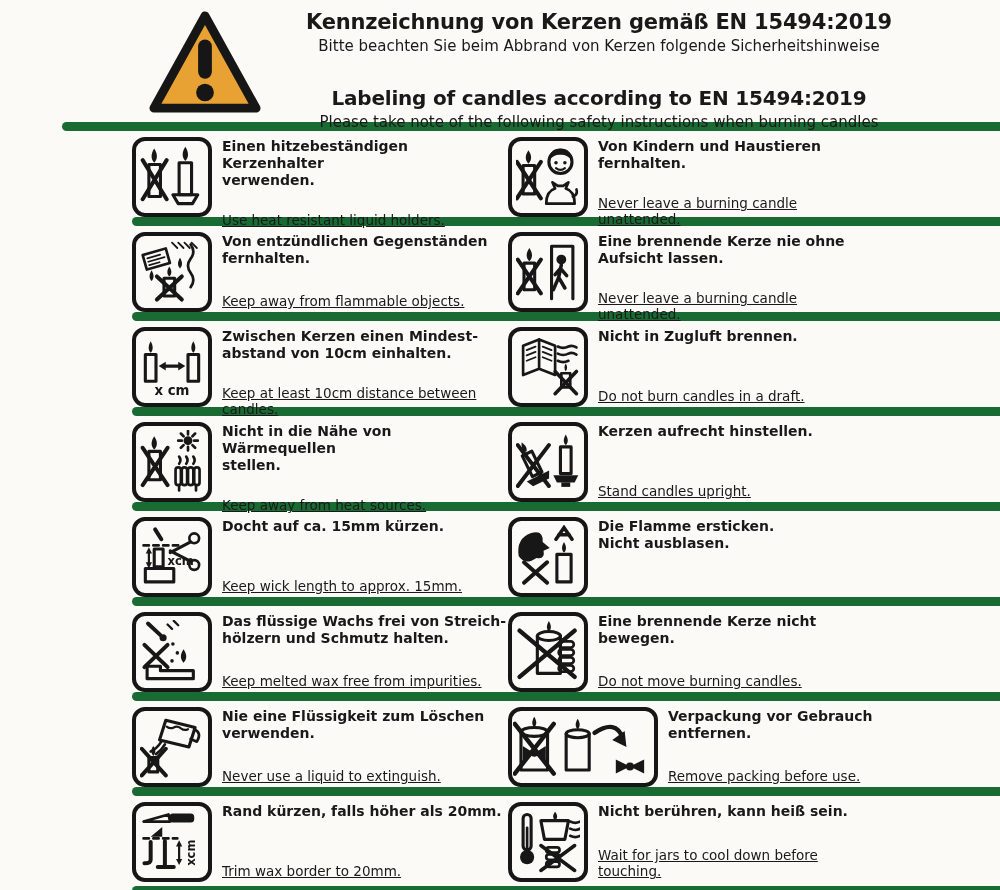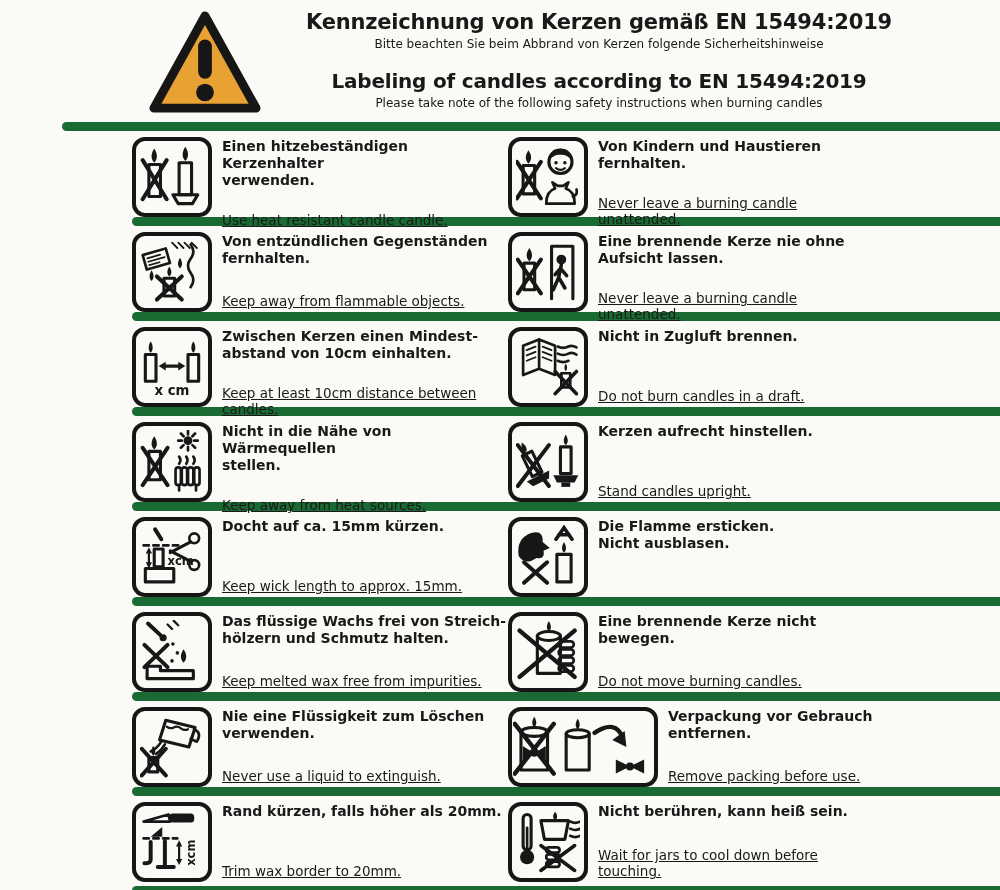--- a/index.html
+++ b/index.html
@@ -4,22 +4,22 @@
 <style>
   * { box-sizing:border-box; margin:0; padding:0; }
   html,body { width:1000px; }
   body { font-family:"DejaVu Sans", sans-serif; color:#191919; background:#fff; }
   .page { width:1000px; height:890px; overflow:hidden; background:#fbfaf6; }
 
   .header { display:flex; align-items:flex-start; padding-top:8px; height:122px; }
   .tri { margin-left:146px; flex:0 0 auto; }
   .titles { flex:1; text-align:center; padding-right:66px; padding-top:2px; }
   .title { font-size:21px; font-weight:bold; letter-spacing:-0.2px; }
-  .subtitle { font-size:12px; margin-top:3px; }
-  .block-en { margin-top:18px; }
+  .subtitle { font-size:15px; margin-top:3px; }
+  .block-en { margin-top:31px; }
 
   .divider { height:9px; background:#1a6b33; border-radius:6px 0 0 6px; }
   .top-divider { margin-left:62px; }
   .row-divider { margin-left:132px; }
   .bottom-divider { margin-left:132px; margin-top:4px; }
 
   .row { display:grid; grid-template-columns:376px 1fr; margin-left:132px; height:86px; padding-top:6px; }
   .cell { display:flex; gap:10px; align-items:flex-start; }
   .pic { flex:0 0 auto; width:80px; height:80px; border:4px solid #161616; border-radius:13px;
          display:flex; align-items:center; justify-content:center; background:transparent; }
@@ -67,21 +67,21 @@
           <rect class="ps" x="10" y="22" width="13" height="36"></rect>
           <path class="px" d="M3 17 L30 61 M30 17 L3 61"></path>
           <path class="pf" d="M51 2 C47 8 47 14 51 18 C55 14 55 8 51 2 Z"></path>
           <rect class="ps" x="44" y="20" width="14" height="36"></rect>
           <path class="ps" d="M37 56 h28 l-6 10 h-16 z"></path>
         </svg>
       </div>
       <div class="txt">
         <div class="de">Einen hitzebeständigen Kerzenhalter
 verwenden.</div>
-        <div class="en">Use heat resistant candle candle.</div>
+        <div class="en">Use heat resistant liquid holders.</div>
       </div>
     </div>
     <div class="cell">
       <div class="pic">
         <svg viewBox="0 0 72 72" width="64" height="64">
           <path class="pf" d="M14 6 C10 12 10 17 14 21 C18 17 18 12 14 6 Z"></path>
           <rect class="ps" x="8" y="23" width="13" height="32"></rect>
           <path class="px" d="M1 19 L28 60 M28 19 L1 60"></path>
           <circle class="ps" cx="50" cy="19" r="13"></circle>
           <path class="pf" d="M37 17 Q38 4 50 4 Q62 4 63 17 Q56 10 50 11 Q44 10 37 17 Z"></path>

